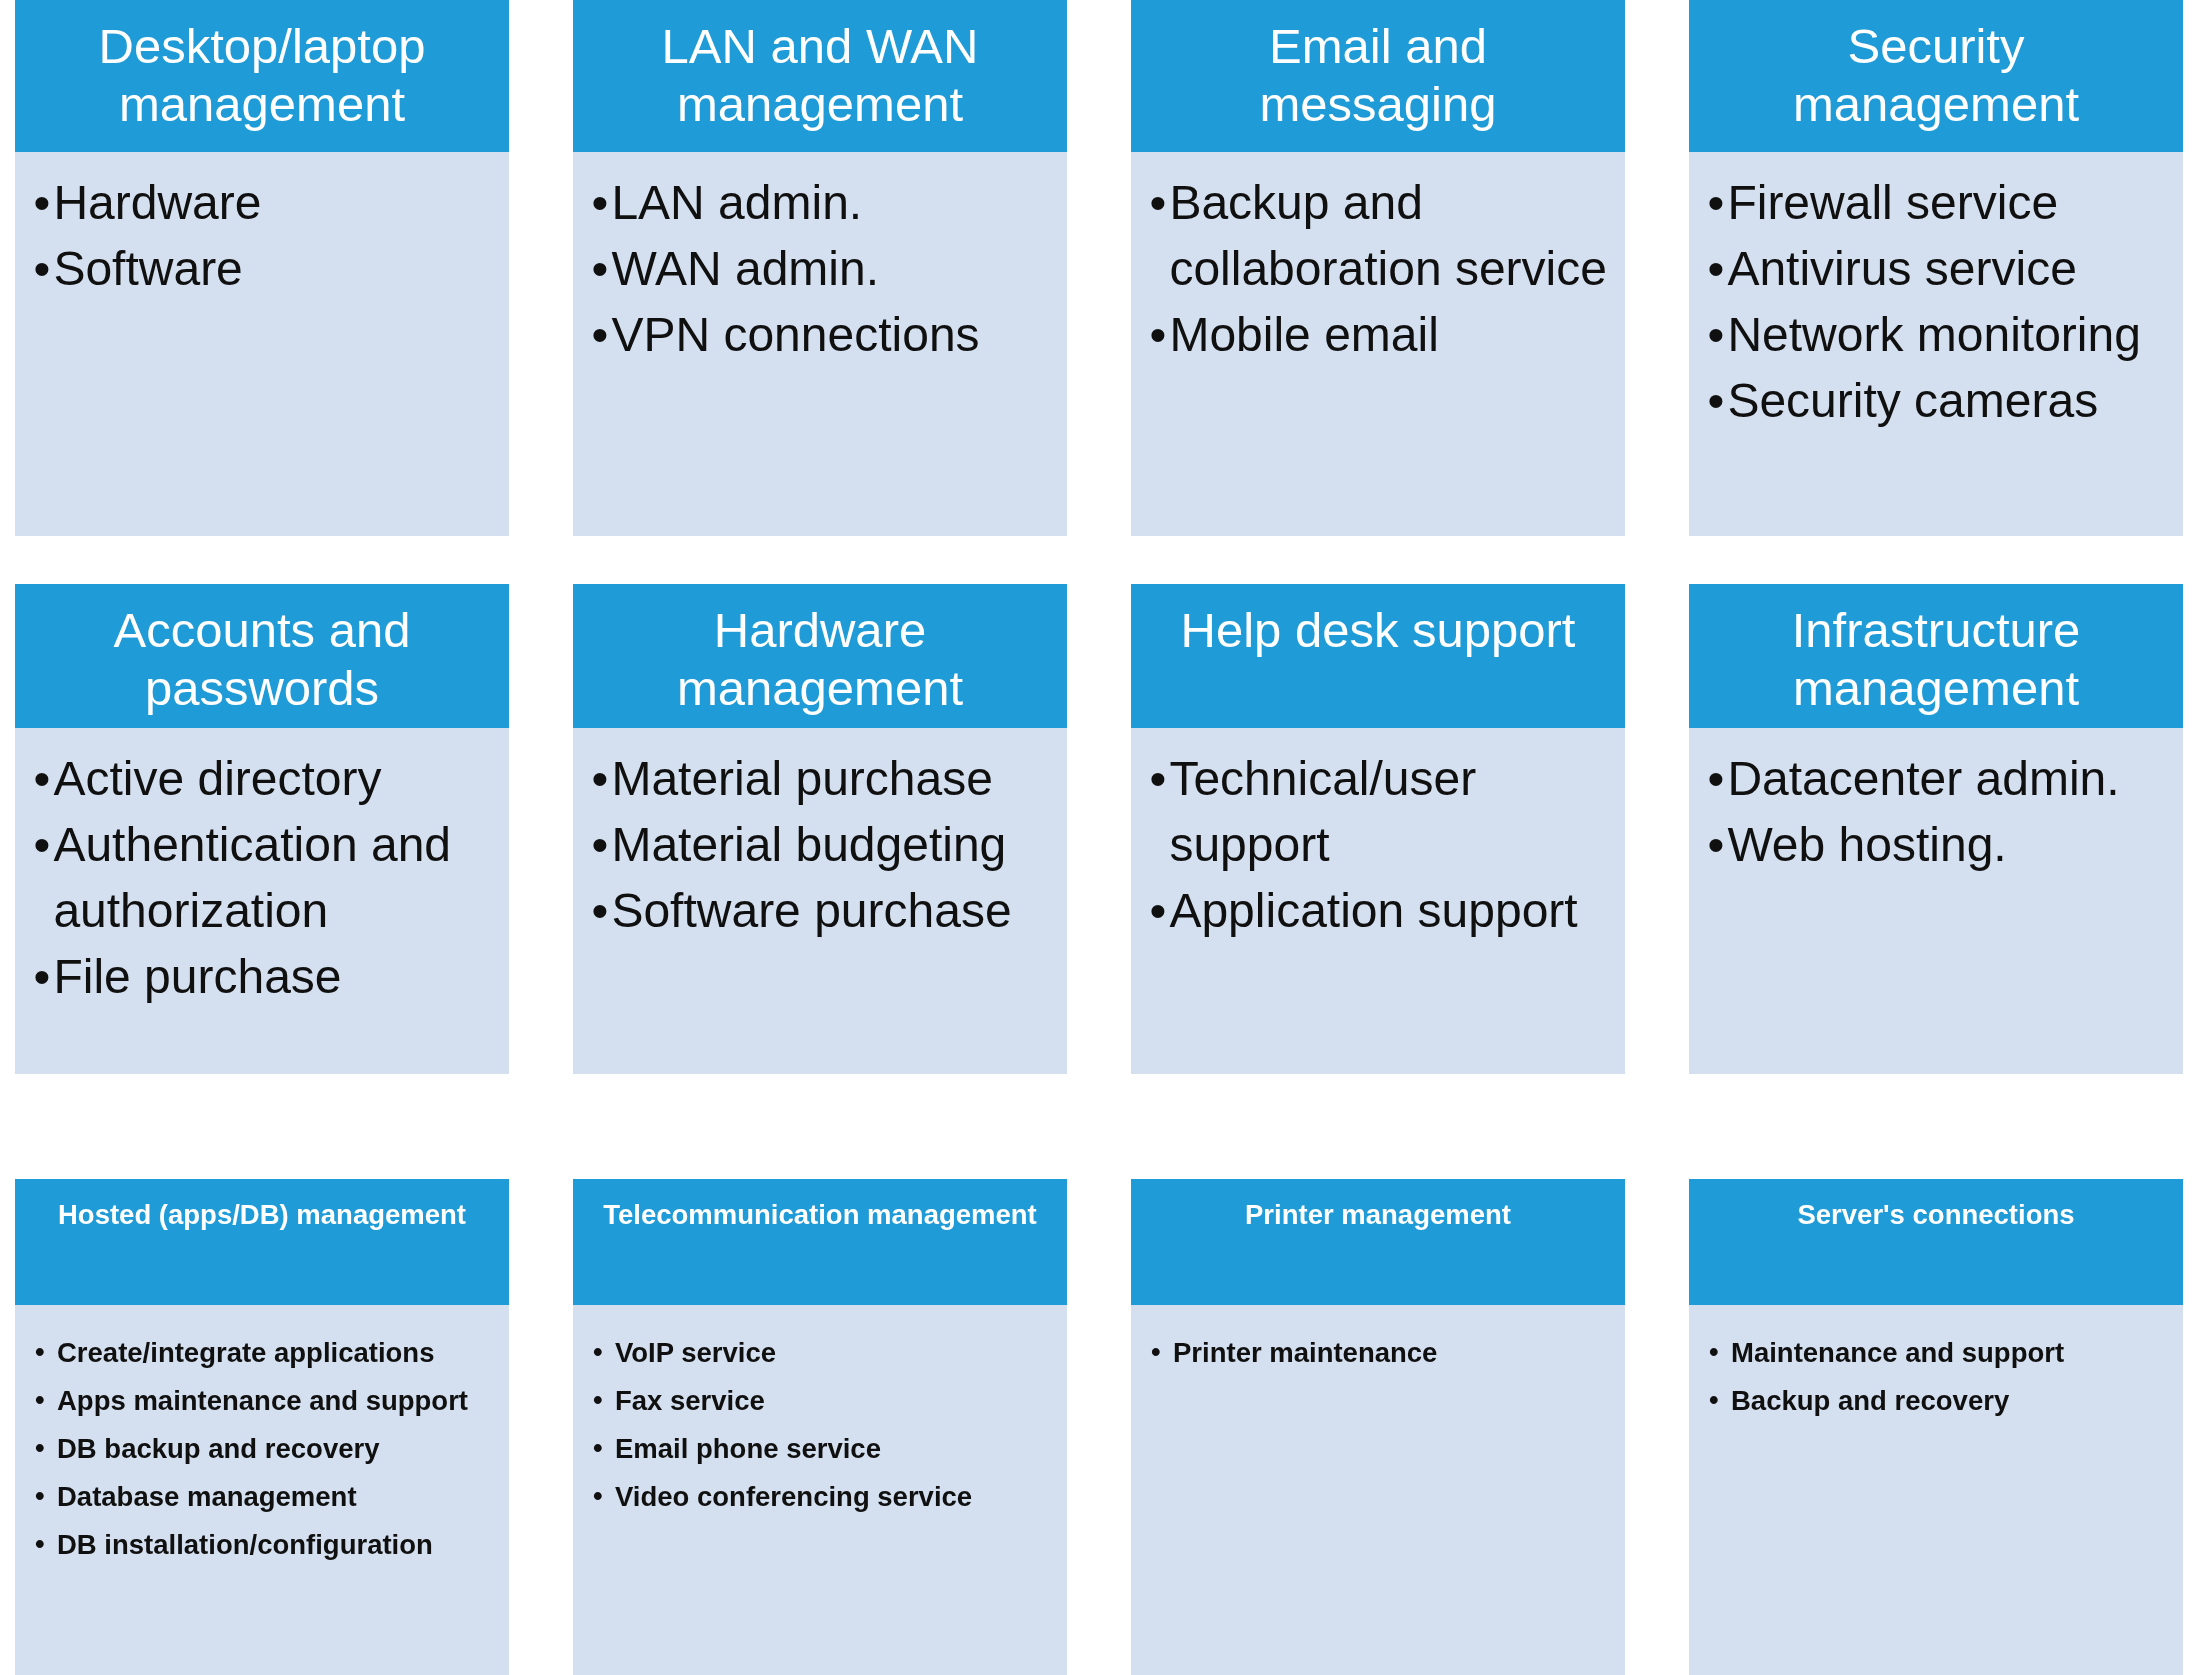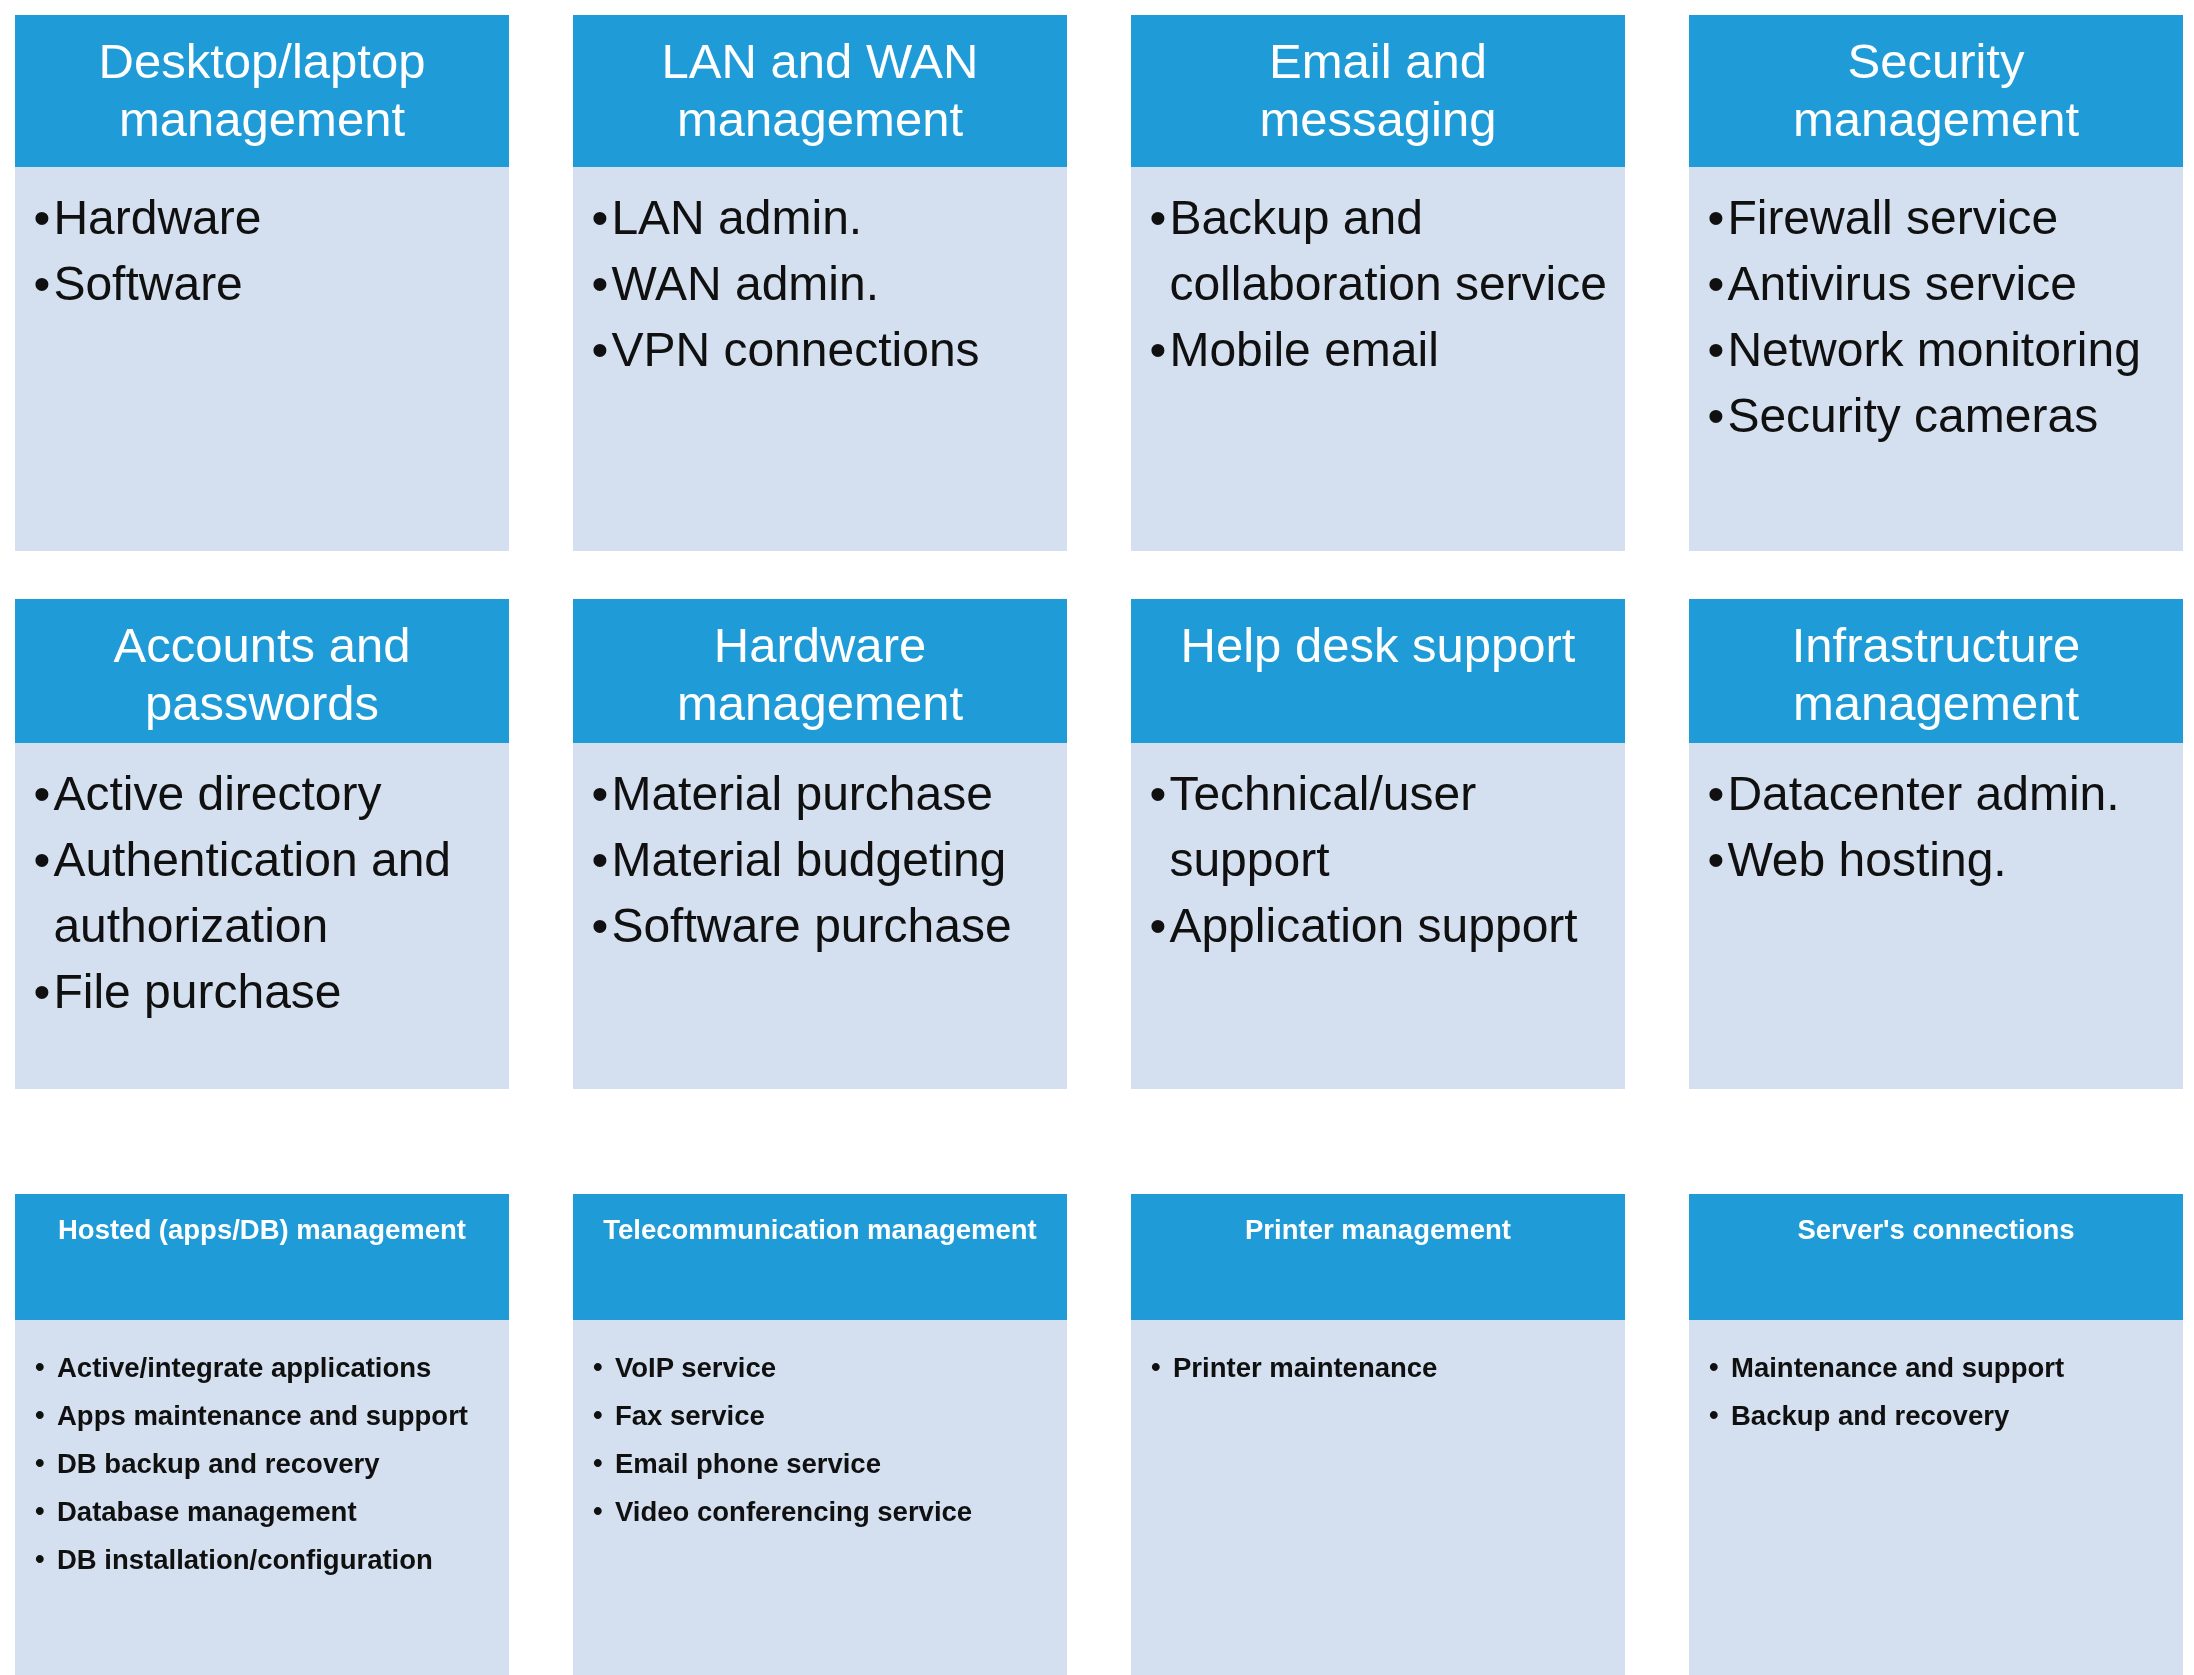--- a/index.html
+++ b/index.html
@@ -21,21 +21,21 @@
     box-sizing: border-box;
     padding: 0 15px;
   }
 
   .grid-row {
     display: flex;
     gap: 64px;
     align-items: flex-start;
   }
 
-  .grid-row.row-1 { margin-top: 15px; }
+  .grid-row.row-1 { }
   .grid-row.row-2 { margin-top: 48px; }
   .grid-row.row-3 { margin-top: 105px; }
 
   .card {
     flex: 0 0 auto;
     width: 494px;
     background: #d4e0ef;
     display: flex;
     flex-direction: column;
   }
@@ -265,21 +265,21 @@
 
   </div>
 
   <div class="grid-row row-3 row-small">
 
     <div class="card">
       <div class="card-header">Hosted (apps/DB) management</div>
       <div class="card-body">
         <div class="bullet-item">
           <span class="bullet-dot">•</span>
-          <span class="bullet-text">Active/integrate applications</span>
+          <span class="bullet-text">Create/integrate applications</span>
         </div>
         <div class="bullet-item">
           <span class="bullet-dot">•</span>
           <span class="bullet-text">Apps maintenance and support</span>
         </div>
         <div class="bullet-item">
           <span class="bullet-dot">•</span>
           <span class="bullet-text">DB backup and recovery</span>
         </div>
         <div class="bullet-item">

